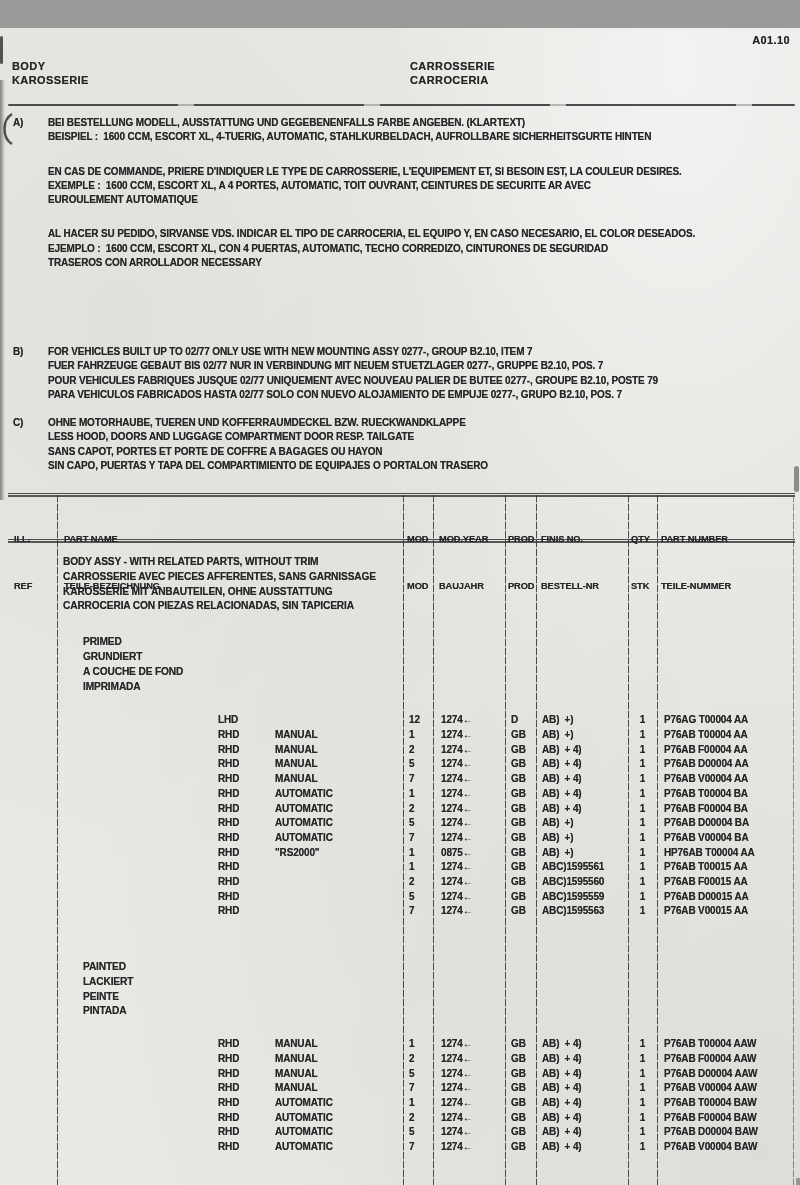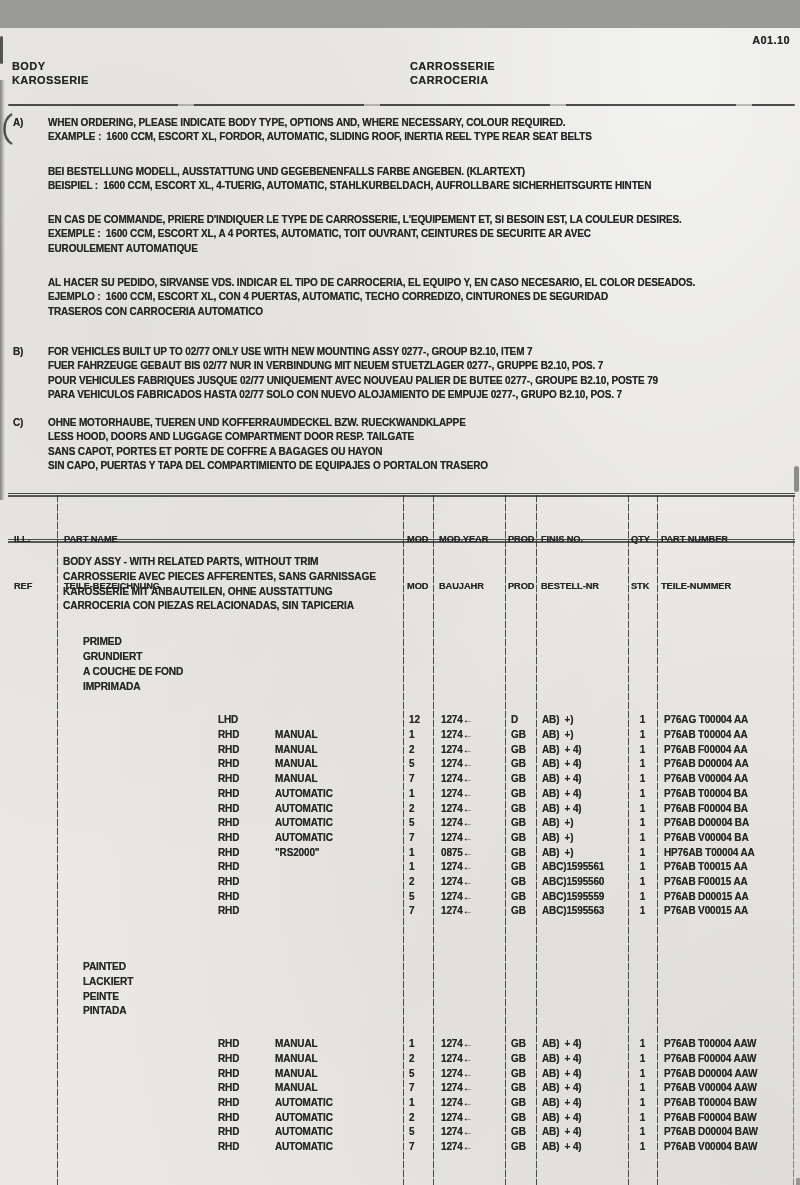--- a/index.html
+++ b/index.html
@@ -137,36 +137,32 @@
     <div class="line">CARROSSERIE</div>
     <div class="line">CARROCERIA</div>
   </div>
 
   <div class="top-rule"></div>
 
   <div class="note note-0" id="note-0">
       <div class="note-label">A)</div>
       <div class="note-body">
         <div class="para">
-          <div class="line">WHEN ORDERING, PLEASE INDICATE BODY TYPE, OPTIONS AND, WHERE NECESSARY, COLOUR REQUIRED.</div>
-          <div class="line">EXAMPLE :  1600 CCM, ESCORT XL, FORDOR, AUTOMATIC, SLIDING ROOF, INERTIA REEL TYPE REAR SEAT BELTS</div>
-        </div>
-        <div class="para">
           <div class="line">BEI BESTELLUNG MODELL, AUSSTATTUNG UND GEGEBENENFALLS FARBE ANGEBEN. (KLARTEXT)</div>
           <div class="line">BEISPIEL :  1600 CCM, ESCORT XL, 4-TUERIG, AUTOMATIC, STAHLKURBELDACH, AUFROLLBARE SICHERHEITSGURTE HINTEN</div>
         </div>
         <div class="para">
           <div class="line">EN CAS DE COMMANDE, PRIERE D'INDIQUER LE TYPE DE CARROSSERIE, L'EQUIPEMENT ET, SI BESOIN EST, LA COULEUR DESIRES.</div>
           <div class="line">EXEMPLE :  1600 CCM, ESCORT XL, A 4 PORTES, AUTOMATIC, TOIT OUVRANT, CEINTURES DE SECURITE AR AVEC</div>
           <div class="line">EUROULEMENT AUTOMATIQUE</div>
         </div>
         <div class="para">
           <div class="line">AL HACER SU PEDIDO, SIRVANSE VDS. INDICAR EL TIPO DE CARROCERIA, EL EQUIPO Y, EN CASO NECESARIO, EL COLOR DESEADOS.</div>
           <div class="line">EJEMPLO :  1600 CCM, ESCORT XL, CON 4 PUERTAS, AUTOMATIC, TECHO CORREDIZO, CINTURONES DE SEGURIDAD</div>
-          <div class="line">TRASEROS CON CARROCERIA AUTOMATICO</div>
+          <div class="line">TRASEROS CON ARROLLADOR NECESSARY</div>
         </div>
       </div>
     </div>
   <div class="note note-1" id="note-1">
       <div class="note-label">B)</div>
       <div class="note-body">
         <div class="para">
           <div class="line">FOR VEHICLES BUILT UP TO 02/77 ONLY USE WITH NEW MOUNTING ASSY 0277-, GROUP B2.10, ITEM 7</div>
           <div class="line">FUER FAHRZEUGE GEBAUT BIS 02/77 NUR IN VERBINDUNG MIT NEUEM STUETZLAGER 0277-, GRUPPE B2.10, POS. 7</div>
           <div class="line">POUR VEHICULES FABRIQUES JUSQUE 02/77 UNIQUEMENT AVEC NOUVEAU PALIER DE BUTEE 0277-, GROUPE B2.10, POSTE 79</div>

